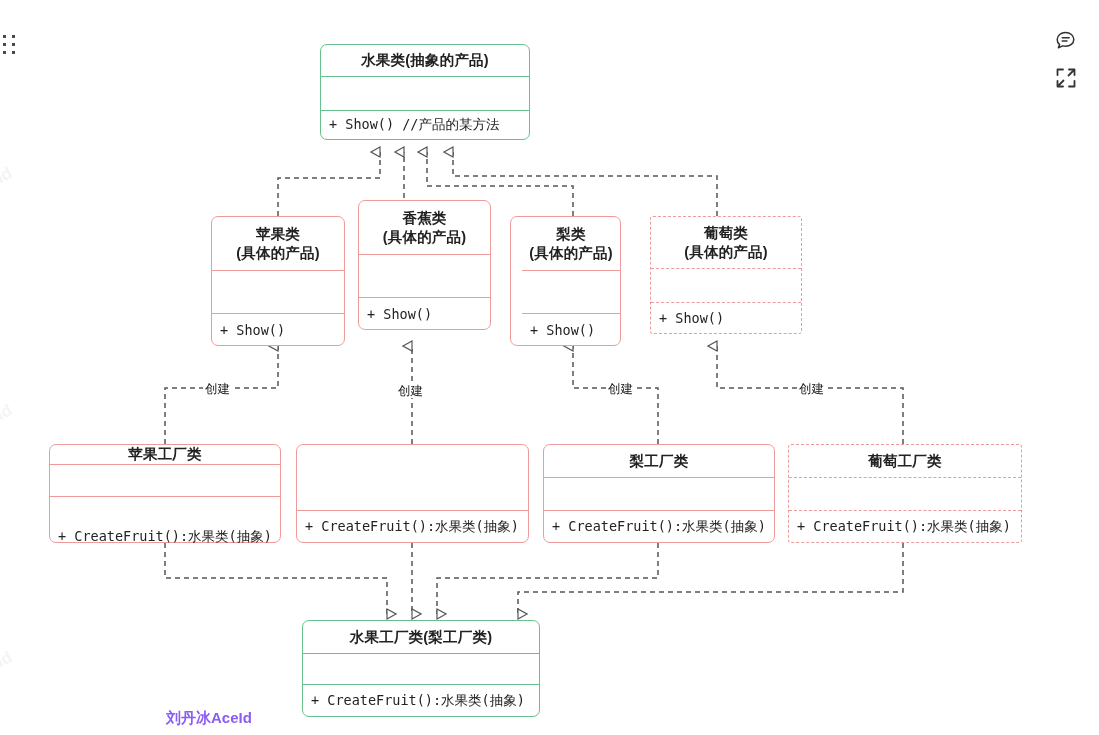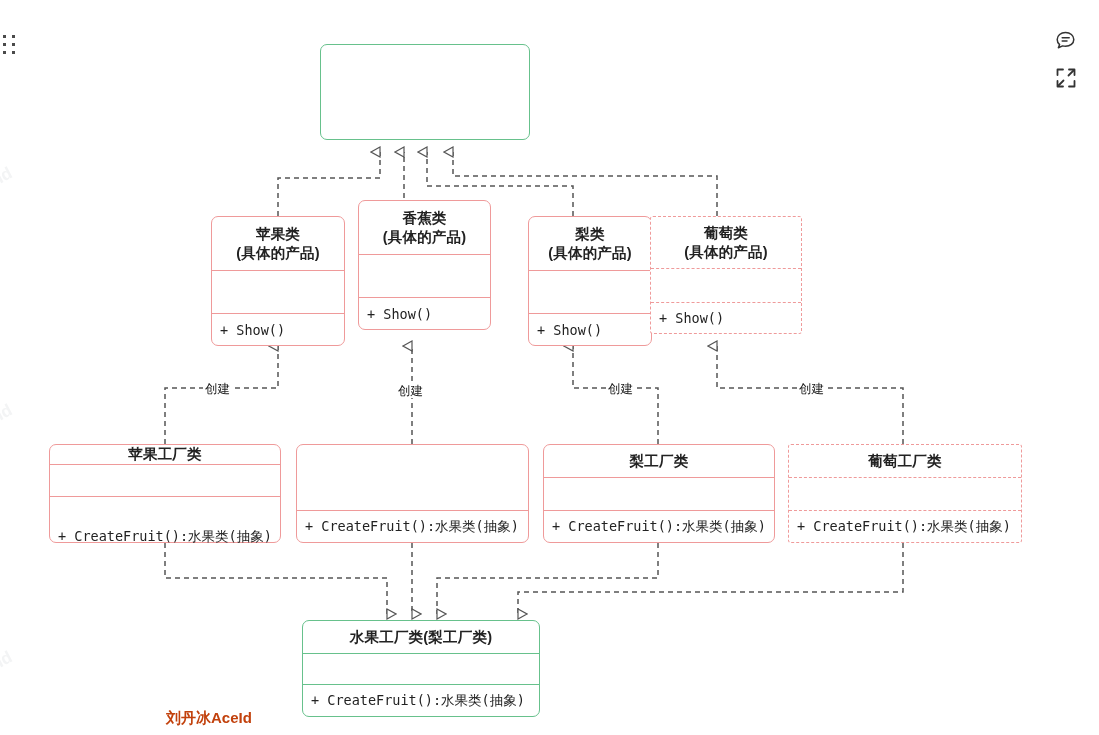--- a/index.html
+++ b/index.html
@@ -104,21 +104,21 @@
   .watermark {
     position: absolute;
     color: #e9eaec;
     font-weight: bold;
     user-select: none;
     z-index: 1;
     white-space: nowrap;
   }
   .wm-main {
     font-size: 15px;
-    color: #c2410c;
+    color: #8b5cf6;
     left: 166px;
     top: 709px;
   }
   .wm-edge {
     font-size: 17px;
     color: #f3f4f5;
     transform: rotate(-28deg);
   }
 
   
@@ -192,21 +192,27 @@
 
       <path d="M412,543 L412,614" marker-end="url(#tri-up)"></path>
 
       <path d="M658,543 L658,578 L437,578 L437,614" marker-end="url(#tri-up)"></path>
 
       <path d="M903,543 L903,592 L518,592 L518,614" marker-end="url(#tri-up)"></path>
     </g>
   </svg>
 
   <div class="uml-box green" id="box-fruit-abstract" style="left:320px; top:44px; width:210px; height:96px;">
-    <div class="row attrs"></div>
+    <div class="row title" style="height:32px;">
+      <span>水果类(抽象的产品)</span>
+    </div>
+    <div class="row attrs"></div>
+    <div class="row ops" style="height:28px;">
+      <span>+ Show()  //产品的某方法</span>
+    </div>
   </div>
 
   <div class="uml-box red" id="box-apple" style="left:211px; top:216px; width:134px; height:130px;">
     <div class="row title" style="height:54px;justify-content:center;">
       <span>苹果类</span>
       <span>(具体的产品)</span>
     </div>
     <div class="row attrs"></div>
     <div class="row ops" style="height:31px;">
       <span>+ Show()</span>
@@ -217,21 +223,21 @@
     <div class="row title" style="height:54px;">
       <span>香蕉类</span>
       <span>(具体的产品)</span>
     </div>
     <div class="row attrs"></div>
     <div class="row ops" style="height:31px;">
       <span>+ Show()</span>
     </div>
   </div>
 
-  <div class="uml-box red" id="box-pear" style="left:528px; top:216px; width:124px; height:130px;">
+  <div class="uml-box red" id="box-pear" style="left:510px; top:216px; width:111px; height:130px;padding-left:11px;">
     <div class="row title" style="height:54px;">
       <span>梨类</span>
       <span>(具体的产品)</span>
     </div>
     <div class="row attrs"></div>
     <div class="row ops" style="height:31px;">
       <span>+ Show()</span>
     </div>
   </div>
 

